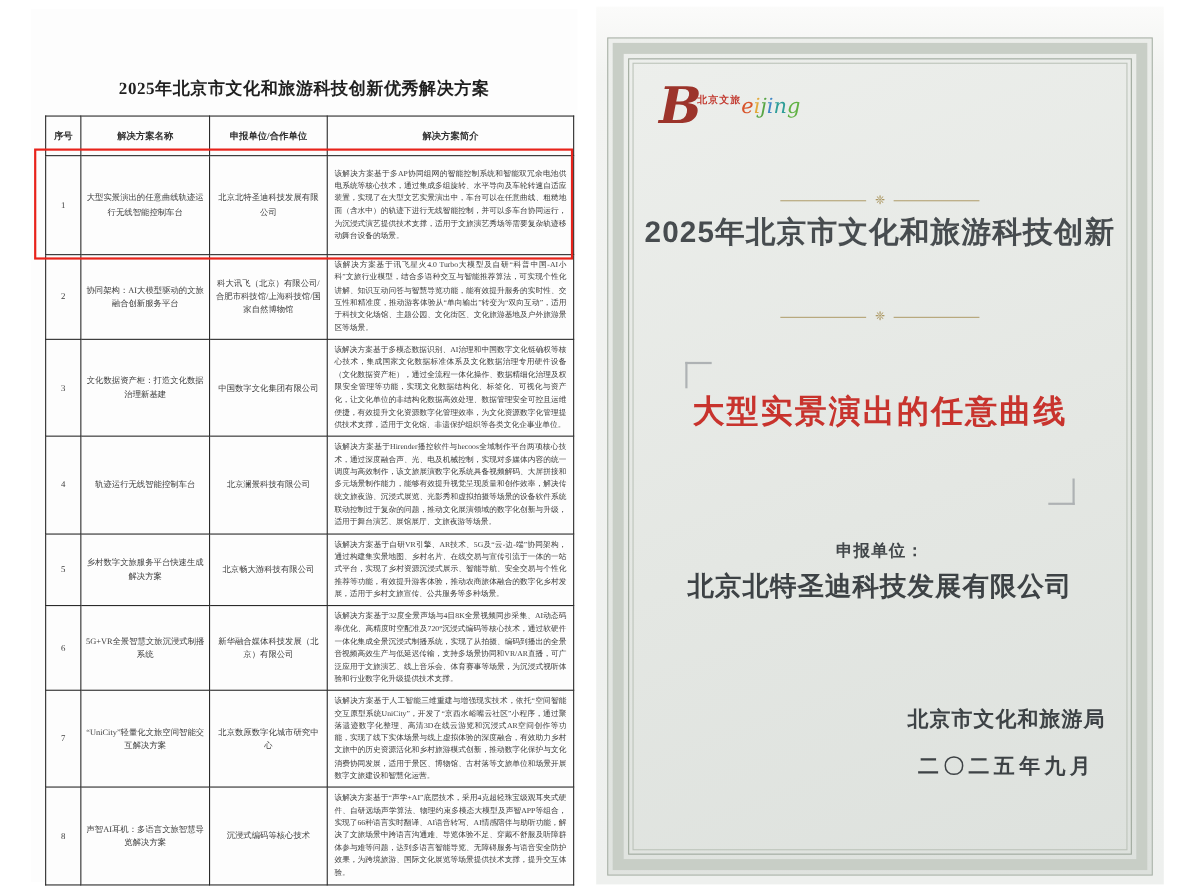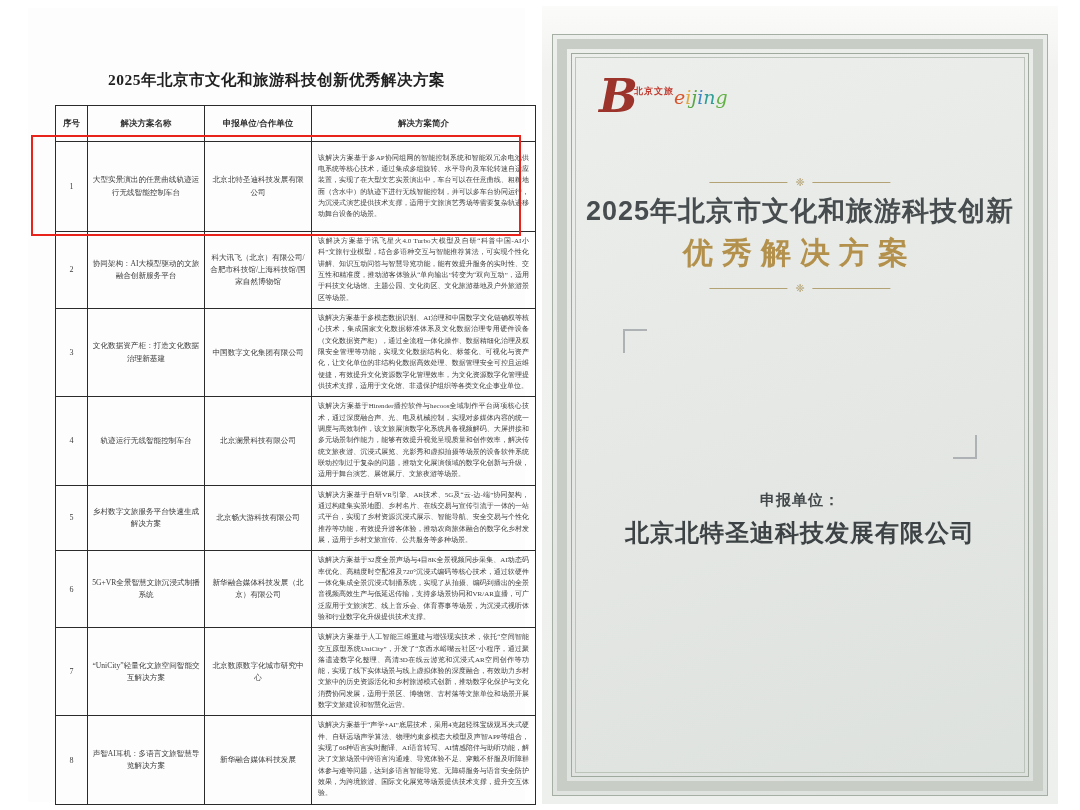--- a/index.html
+++ b/index.html
@@ -5,21 +5,21 @@
   * { margin:0; padding:0; box-sizing:border-box; }
   html,body { width:1080px; height:810px; background:#ffffff; overflow:hidden;
               font-family:"Liberation Sans","DejaVu Sans",sans-serif; }
   .canvas { position:relative; width:1080px; height:674px; background:#ffffff; }
 
   
   .doc-left { position:absolute; left:28px; top:8px; width:497px; height:794px;
               background:#fdfdfd; font-family:"Liberation Serif","DejaVu Serif",serif; }
   .doc-title { position:absolute; top:62px; left:0; width:100%; text-align:center;
                font-size:15.5px; font-weight:bold; color:#1f1f1f; letter-spacing:.5px; }
-  table.sol { position:absolute; left:27px; top:97px; width:480px; border-collapse:collapse;
+  table.sol { position:absolute; left:13px; top:97px; width:480px; border-collapse:collapse;
               table-layout:fixed; }
   table.sol th, table.sol td { border:1px solid #2b2b2b; vertical-align:middle;
               color:#3c3c3c; overflow:hidden; }
   table.sol th { font-size:8.5px; font-weight:bold; text-align:center; color:#333; }
   td.c-no   { font-size:8px;  text-align:center; }
   td.c-name { font-size:7.6px; text-align:center; padding:2px 4px; line-height:1.6; }
   td.c-org  { font-size:7.6px; text-align:center; padding:2px 4px; line-height:1.6; }
   td.c-intro{ font-size:7px;  text-align:justify; padding:4px 6px; line-height:1.62; }
   tr.hh  th { height:36px; }
   tr.r1 td { height:90px; } tr.r2 td { height:72px; } tr.r3 td { height:80px; }
@@ -139,21 +139,21 @@
         </tr>
         <tr class="r7">
           <td class="c-no">7</td>
           <td class="c-name">“UniCity”轻量化文旅空间智能交互解决方案</td>
           <td class="c-org">北京数原数字化城市研究中心</td>
           <td class="c-intro">该解决方案基于人工智能三维重建与增强现实技术，依托“空间智能交互原型系统UniCity”，开发了“京西水峪嘴云社区”小程序，通过聚落遗迹数字化整理、高清3D在线云游览和沉浸式AR空间创作等功能，实现了线下实体场景与线上虚拟体验的深度融合，有效助力乡村文旅中的历史资源活化和乡村旅游模式创新，推动数字化保护与文化消费协同发展，适用于景区、博物馆、古村落等文旅单位和场景开展数字文旅建设和智慧化运营。</td>
         </tr>
         <tr class="r8">
           <td class="c-no">8</td>
           <td class="c-name">声智AI耳机：多语言文旅智慧导览解决方案</td>
-          <td class="c-org">新华融合媒体科技发展</td>
+          <td class="c-org">沉浸式编码等核心技术</td>
           <td class="c-intro">该解决方案基于“声学+AI”底层技术，采用4克超轻珠宝级观耳夹式硬件、自研远场声学算法、物理约束多模态大模型及声智APP等组合，实现了66种语言实时翻译、AI语音转写、AI情感陪伴与助听功能，解决了文旅场景中跨语言沟通难、导览体验不足、穿戴不舒服及听障群体参与难等问题，达到多语言智能导览、无障碍服务与语音安全防护效果，为跨境旅游、国际文化展览等场景提供技术支撑，提升交互体验。</td>
         </tr>
       </tbody>
     </table>
 
     <div class="red-box"></div>
   </section>
 
   <section class="photo">
     <div class="paper">
@@ -169,34 +169,38 @@
         </span>
       </div>
 
       <div class="divider div-top">
         <span class="line"></span>
           <span class="orn">❈</span>
           <span class="line"></span>
       </div>
 
       <div class="cert-title1">2025年北京市文化和旅游科技创新</div>
-      <div class="cert-title2">优秀解决方案</div>
 
       <div class="divider div-bot">
         <span class="line"></span>
           <span class="orn">❈</span>
           <span class="line"></span>
       </div>
 
       <div class="award">
         <span class="bracket tl"></span>
         <span class="bracket br"></span>
         <div class="award-lines">
+          <div class="award-line">大型实景演出的任意曲线</div>
         </div>
       </div>
 
       <div class="applicant-label">申报单位：</div>
       <div class="applicant-name">北京北特圣迪科技发展有限公司</div>
 
+      <div class="issuer-block">
+        <div class="issuer">北京市文化和旅游局</div>
+        <div class="cert-date">二〇二五年九月</div>
+      </div>
     </div>
   </section>
 
 </div>
 
 </body></html>

